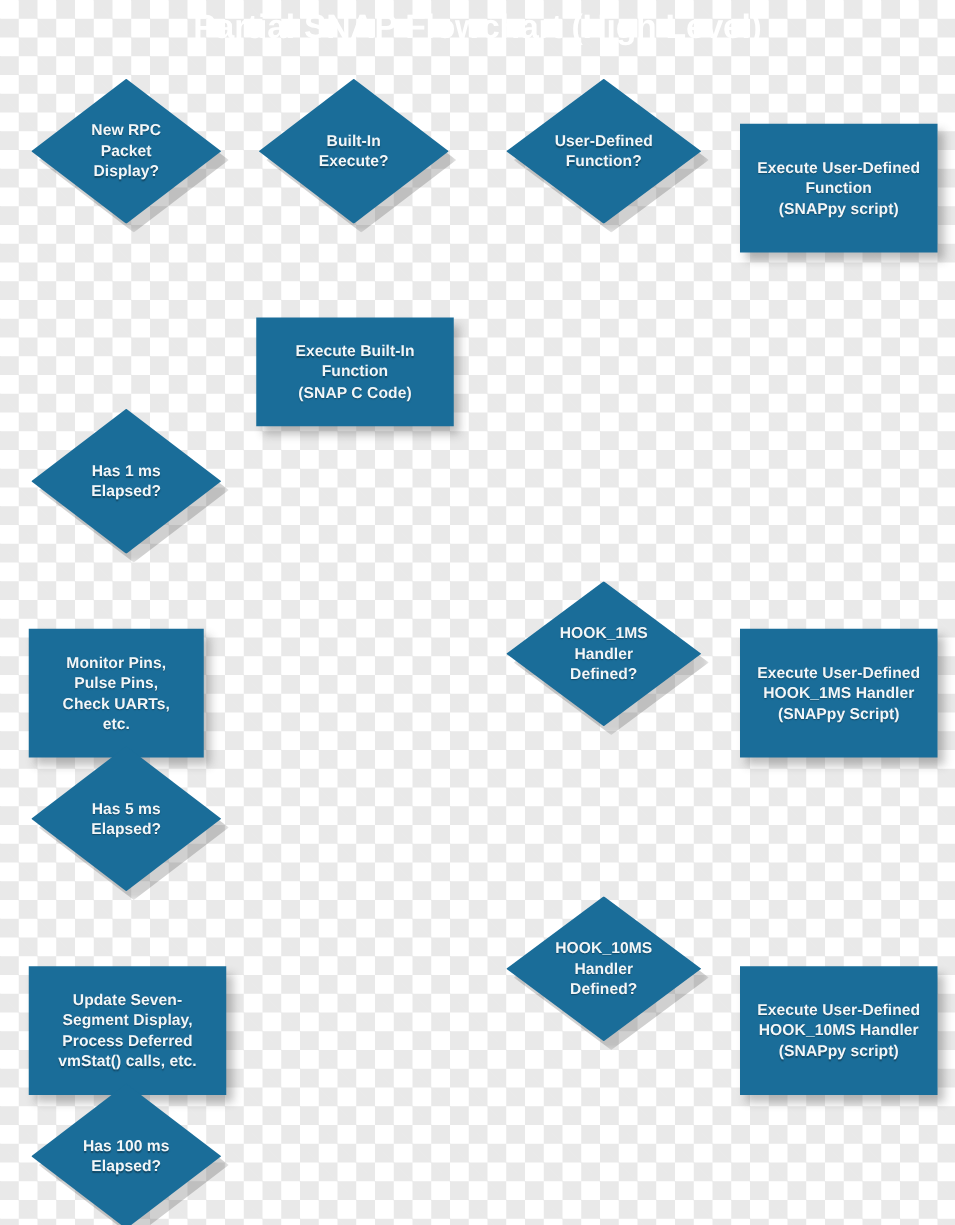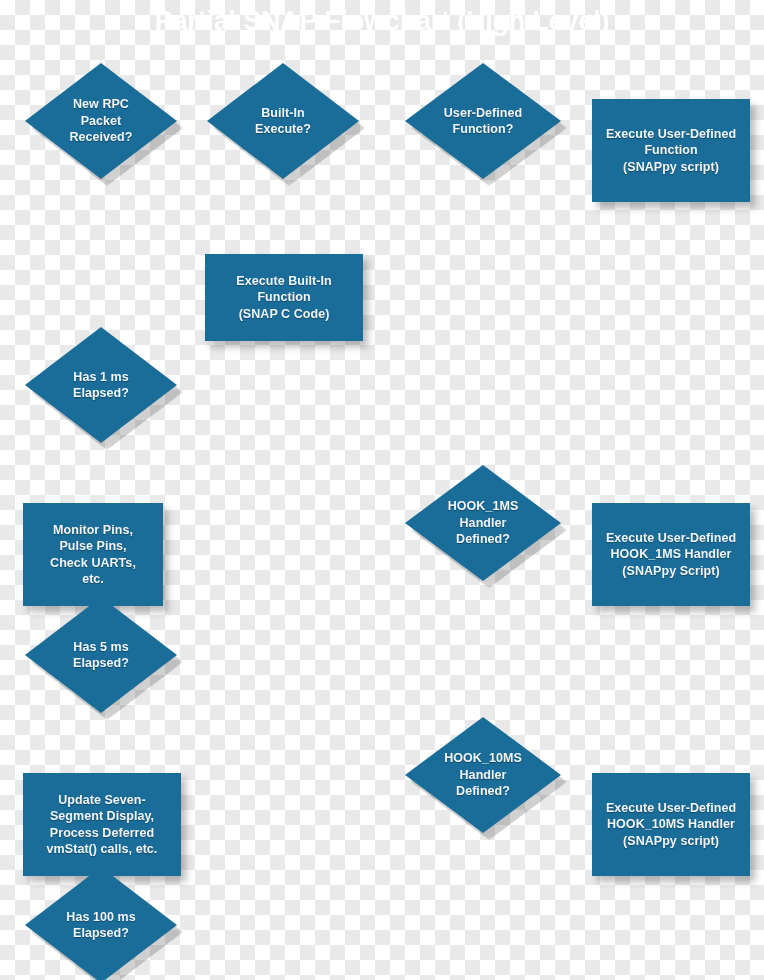--- a/index.html
+++ b/index.html
@@ -101,21 +101,21 @@
 <div id="canvas">
 
   <div id="chart-title">Partial SNAP Flowchart (High Level)</div>
 
   <div id="nodes-layer">
       <div class="node decision" style="left: 25px; top: 63px; width: 152px; height: 116px;">
         <div class="diamond-shadow"></div>
         <div class="diamond-shape"></div>
         <div class="label">New RPC
 Packet
-Received?</div>
+Display?</div>
       </div>
       <div class="node decision" style="left: 207px; top: 63px; width: 152px; height: 116px;">
         <div class="diamond-shadow"></div>
         <div class="diamond-shape"></div>
         <div class="label">Built-In
 Execute?</div>
       </div>
       <div class="node decision" style="left: 405px; top: 63px; width: 156px; height: 116px;">
         <div class="diamond-shadow"></div>
         <div class="diamond-shape"></div>

